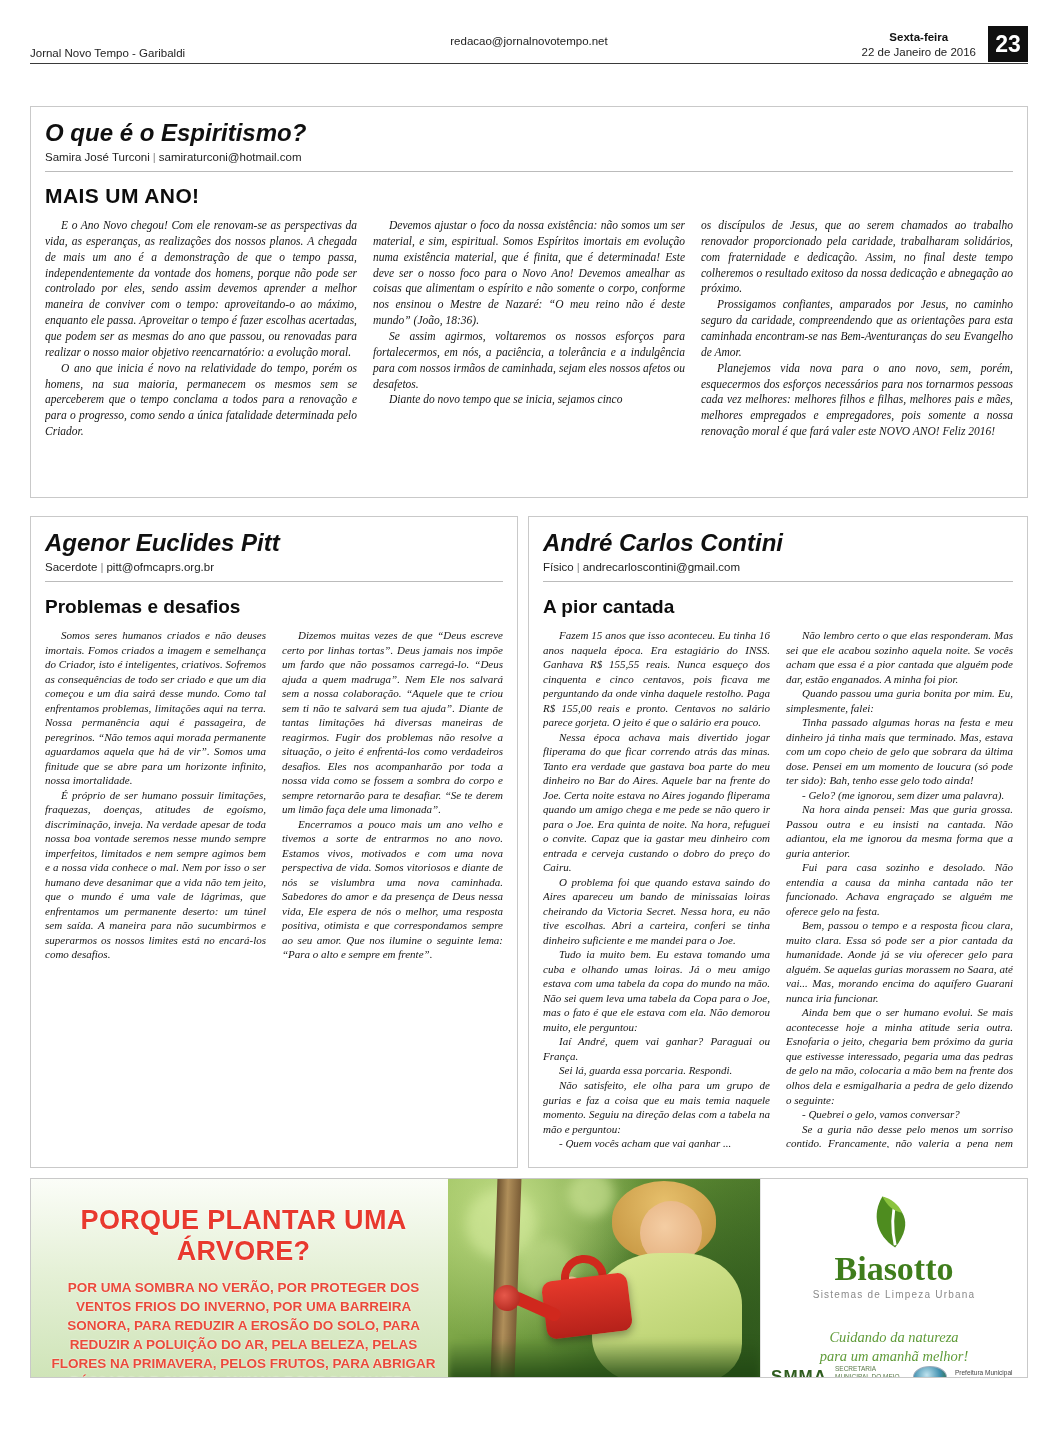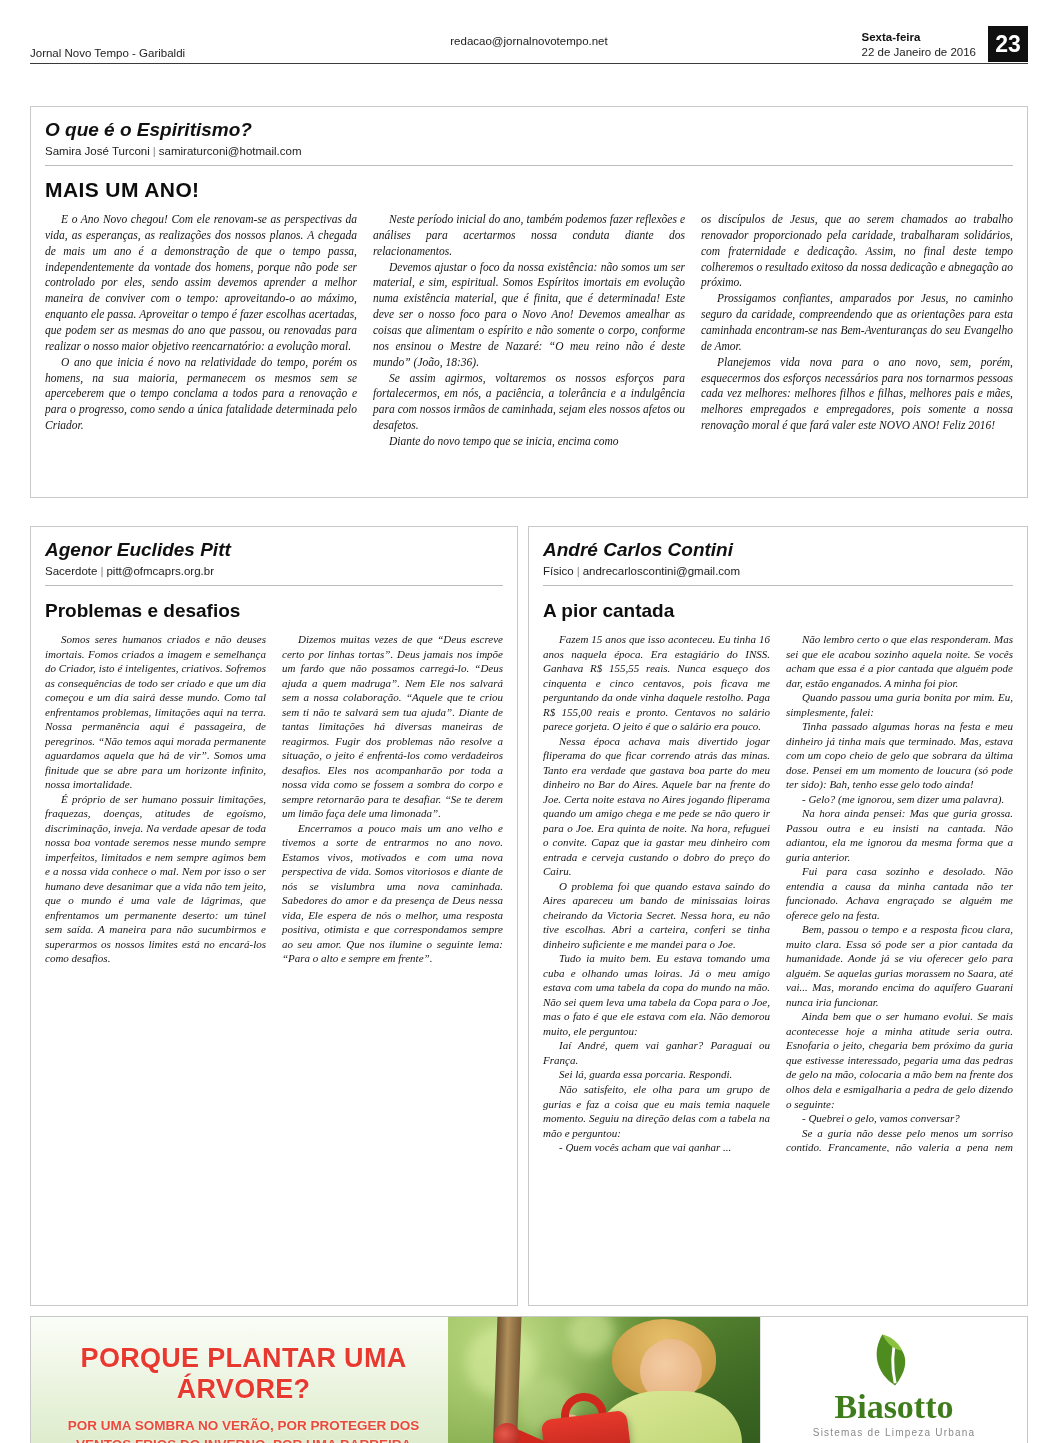--- a/index.html
+++ b/index.html
@@ -11,39 +11,39 @@
 
   
   header.masthead {
     position:relative; margin:24px 30px 0; height:40px;
     border-bottom:1px solid #3a3a3a;
     display:flex; align-items:flex-end; padding:0 52px 4px 0;
     font-family:"Liberation Sans","DejaVu Sans",sans-serif;
   }
   .mh-left { font-size:11.5px; color:#222; }
   .mh-center { position:absolute; left:50%; transform:translateX(-50%); bottom:16px; font-size:11.5px; color:#222; }
-  .mh-right { margin-left:auto; text-align:left; line-height:1.25; }
+  .mh-right { margin-left:auto; text-align:center; line-height:1.25; }
   .mh-day { font-size:11.5px; font-weight:bold; color:#111; }
   .mh-date { font-size:11.5px; color:#222; }
   .page-badge {
     position:absolute; right:0; bottom:1px; width:40px; height:36px;
     background:#101010; color:#fff; display:flex; align-items:center; justify-content:center;
     font-weight:bold; font-size:23px; font-family:"Liberation Sans","DejaVu Sans",sans-serif;
   }
 
   
   .artbox {
     border:1px solid #c9c9c9; background:#fff; padding:12px 14px; overflow:hidden;
   }
   .art1 { margin:42px 30px 0; height:392px; }
-  .row2 { margin:28px 30px 0; height:780px; display:flex; gap:10px; }
+  .row2 { margin:18px 30px 0; height:652px; display:flex; gap:10px; }
   .art2 { width:488px; height:100%; }
   .art3 { flex:1; height:100%; }
 
-  .section-title { font-family:"Liberation Sans","DejaVu Sans",sans-serif; font-weight:bold; font-style:italic; font-size:19px; color:#101010; }
+  .section-title { font-family:"Liberation Sans","DejaVu Sans",sans-serif; font-weight:bold; font-style:italic; font-size:24px; color:#101010; }
   .byline { font-family:"Liberation Sans","DejaVu Sans",sans-serif; font-size:11.5px; color:#222; margin-top:4px; }
   .byline .sep { color:#888; padding:0 3px; }
   .rule { border:none; border-top:1px solid #bbb; margin:8px 0 0; }
   .headline1 { font-family:"Liberation Sans","DejaVu Sans",sans-serif; font-weight:bold; font-size:21px; letter-spacing:.4px; margin:12px 0 10px; color:#0d0d0d; }
   .headline2 { font-family:"Liberation Sans","DejaVu Sans",sans-serif; font-weight:bold; font-size:19px; margin:14px 0 10px; color:#0d0d0d; }
 
   .cols { display:flex; gap:16px; overflow:hidden; }
   .cols3 { height:288px; }
   .cols2 { height:520px; }
   .col { flex:1; min-width:0; }
@@ -136,24 +136,23 @@
     <span>Samira José Turconi</span><span class="sep">|</span><span>samiraturconi@hotmail.com</span>
   </div>
   <hr class="rule">
   <h1 class="headline1">MAIS UM ANO!</h1>
   <div class="cols cols3">
     <div class="col">
       <p>E o Ano Novo chegou! Com ele renovam-se as perspectivas da vida, as esperanças, as realizações dos nossos planos. A chegada de mais um ano é a demonstração de que o tempo passa, independentemente da vontade dos homens, porque não pode ser controlado por eles, sendo assim devemos aprender a melhor maneira de conviver com o tempo: aproveitando-o ao máximo, enquanto ele passa. Aproveitar o tempo é fazer escolhas acertadas, que podem ser as mesmas do ano que passou, ou renovadas para realizar o nosso maior objetivo reencarnatório: a evolução moral.</p>
       <p>O ano que inicia é novo na relatividade do tempo, porém os homens, na sua maioria, permanecem os mesmos sem se aperceberem que o tempo conclama a todos para a renovação e para o progresso, como sendo a única fatalidade determinada pelo Criador.</p>
     </div>
     <div class="col">
-      <p>Neste período inicial do ano, também podemos fazer reflexões e análises para acertarmos nossa conduta diante dos relacionamentos.</p>
       <p>Devemos ajustar o foco da nossa existência: não somos um ser material, e sim, espiritual. Somos Espíritos imortais em evolução numa existência material, que é finita, que é determinada! Este deve ser o nosso foco para o Novo Ano! Devemos amealhar as coisas que alimentam o espírito e não somente o corpo, conforme nos ensinou o Mestre de Nazaré: “O meu reino não é deste mundo” (João, 18:36).</p>
       <p>Se assim agirmos, voltaremos os nossos esforços para fortalecermos, em nós, a paciência, a tolerância e a indulgência para com nossos irmãos de caminhada, sejam eles nossos afetos ou desafetos.</p>
-      <p>Diante do novo tempo que se inicia, encima como</p>
+      <p>Diante do novo tempo que se inicia, sejamos cinco</p>
     </div>
     <div class="col">
       <p class="cont">os discípulos de Jesus, que ao serem chamados ao trabalho renovador proporcionado pela caridade, trabalharam solidários, com fraternidade e dedicação. Assim, no final deste tempo colheremos o resultado exitoso da nossa dedicação e abnegação ao próximo.</p>
       <p>Prossigamos confiantes, amparados por Jesus, no caminho seguro da caridade, compreendendo que as orientações para esta caminhada encontram-se nas Bem-Aventuranças do seu Evangelho de Amor.</p>
       <p>Planejemos vida nova para o ano novo, sem, porém, esquecermos dos esforços necessários para nos tornarmos pessoas cada vez melhores: melhores filhos e filhas, melhores pais e mães, melhores empregados e empregadores, pois somente a nossa renovação moral é que fará valer este NOVO ANO! Feliz 2016!</p>
     </div>
   </div>
 </section>
 
 <div class="row2">

